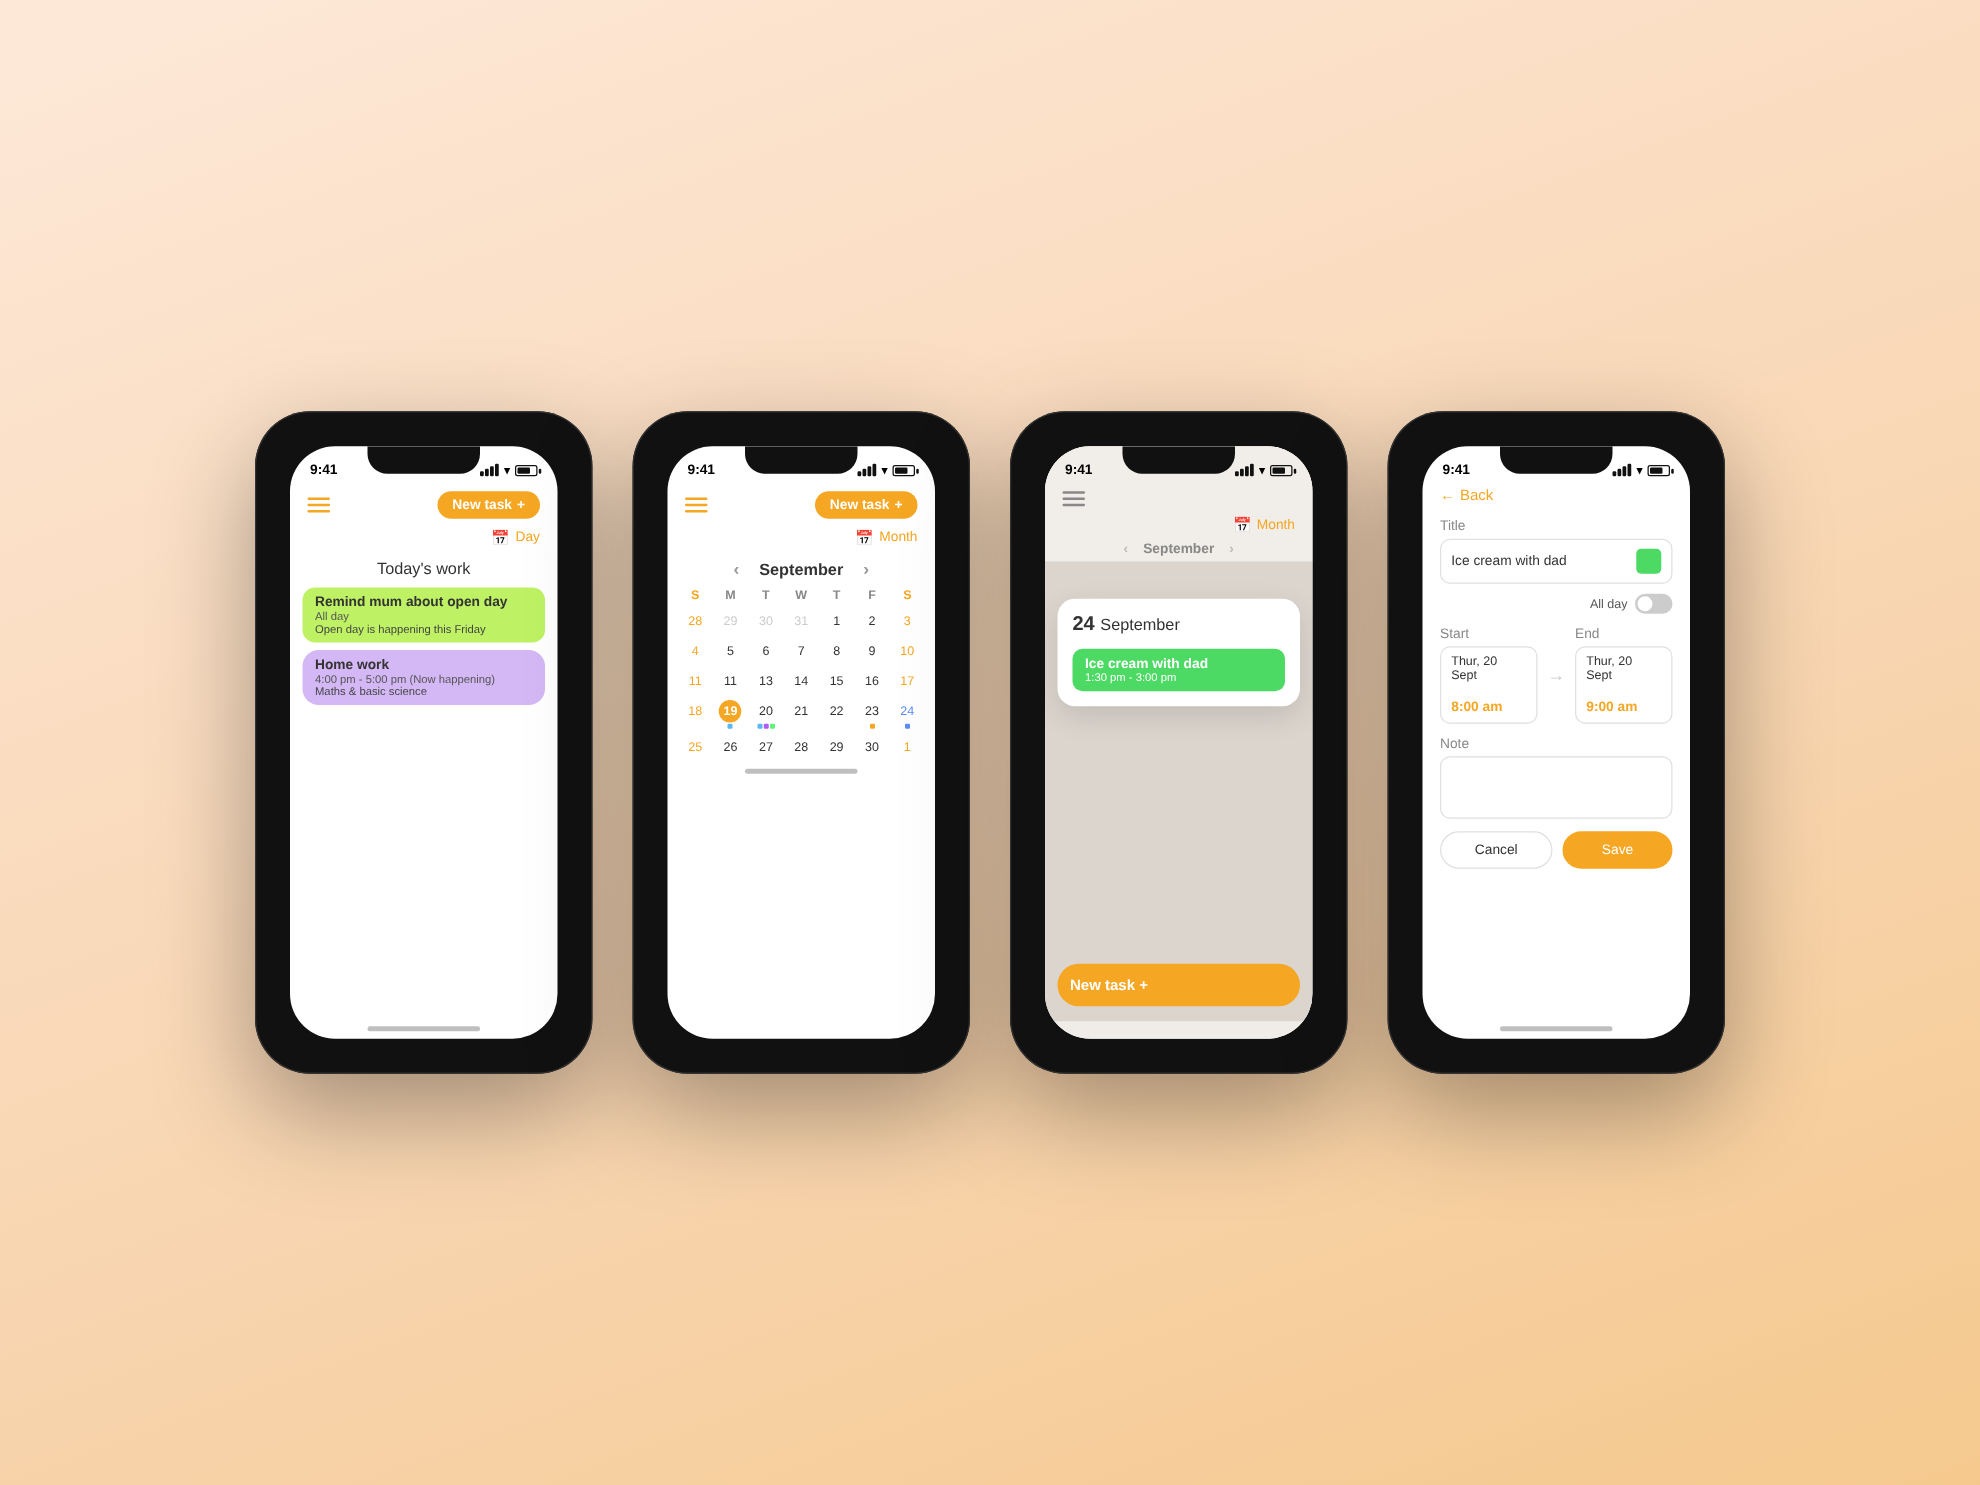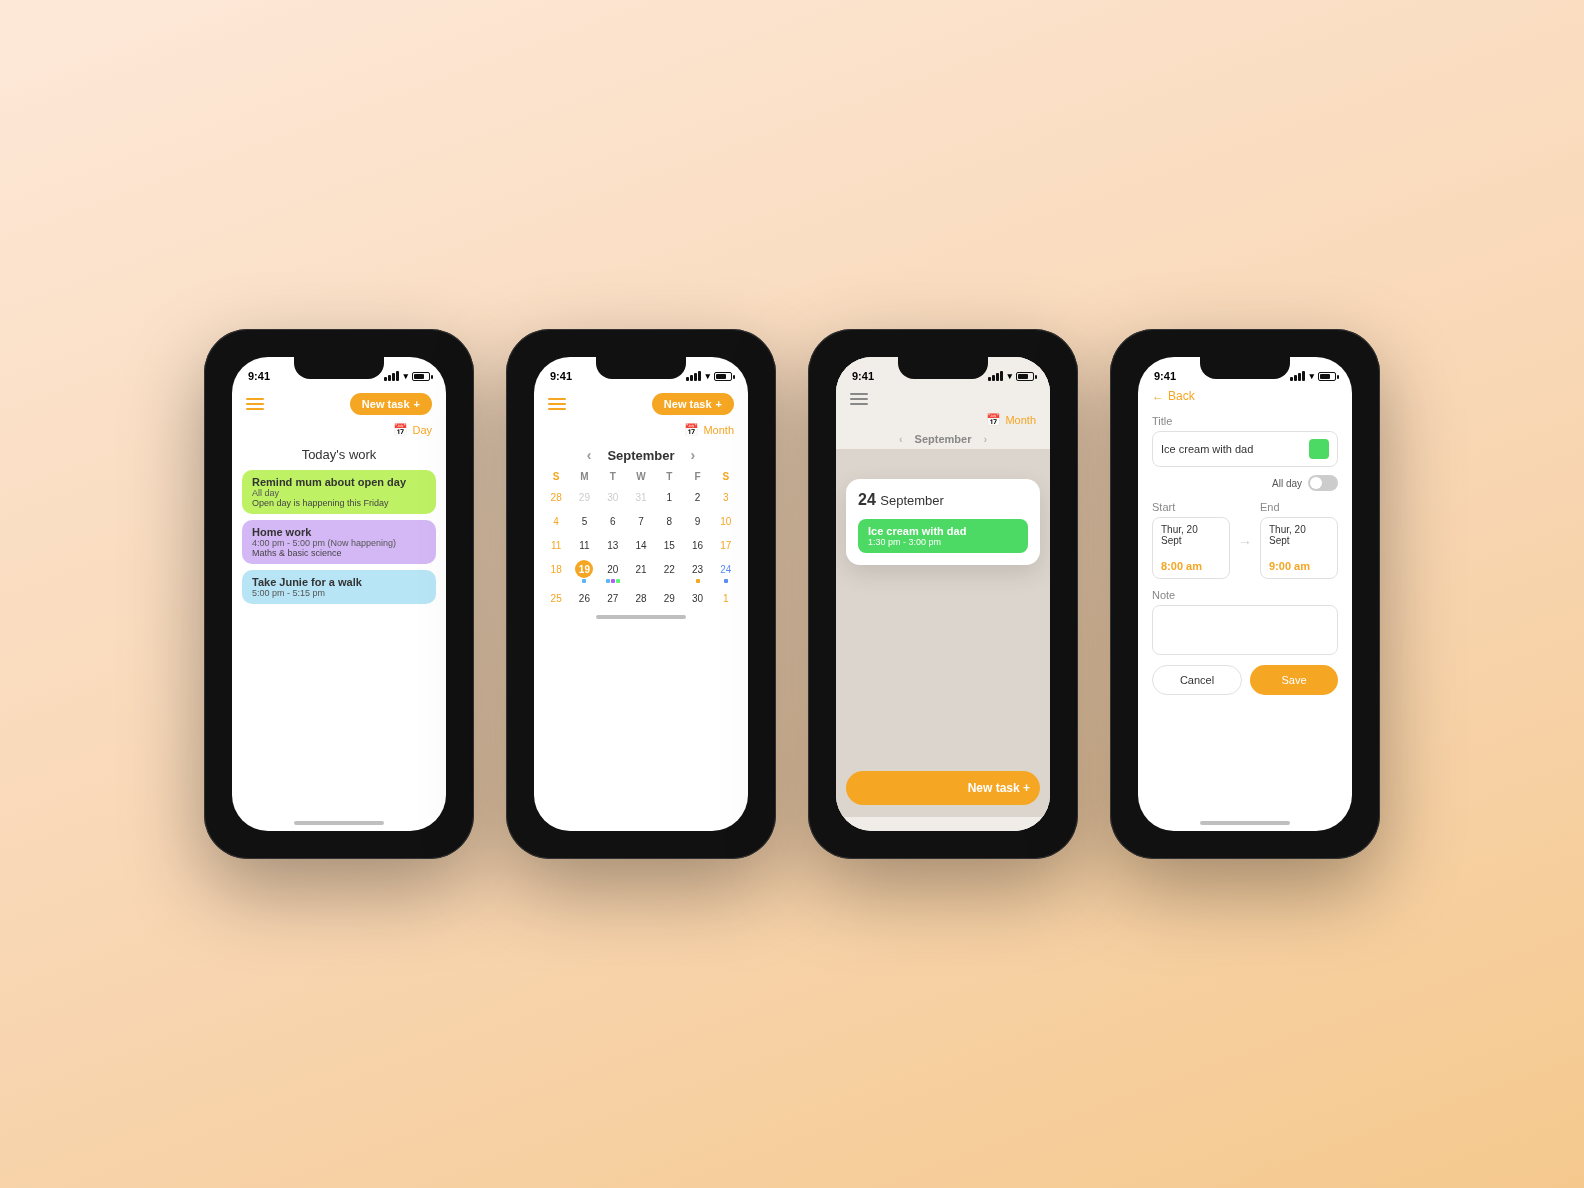--- a/index.html
+++ b/index.html
@@ -134,21 +134,21 @@
     }
     .task-card {
       border-radius: 10px;
       padding: 6px 10px;
       margin-bottom: 6px;
     }
     .task-card .task-title { font-size: 11px; font-weight: 600; color: #333; }
     .task-card .task-time { font-size: 9px; color: #555; }
     .task-card .task-desc { font-size: 9px; color: #444; }
     .task-card.blue { background: #bef264; }
-    .task-card.purple { background: #d4b8f5; }
+    .task-card.purple { background: #d4b8f5; border-radius: 13px; }
     .task-card.lightblue { background: #b8e5f5; }
     .task-card.green { background: #b8f5c8; }
 
     
     .calendar-nav {
       display: flex;
       align-items: center;
       justify-content: center;
       gap: 16px;
       padding: 4px 0 8px;
@@ -269,21 +269,21 @@
       bottom: 12px;
       left: 10px;
       right: 10px;
       background: #f5a623;
       color: #fff;
       border: none;
       border-radius: 20px;
       padding: 10px;
       font-size: 12px;
       font-weight: 600;
-      text-align: right;
+      text-align: left;
       cursor: pointer;
       z-index: 3;
     }
 
     
     .screen4 .screen-content {
       flex: 1;
       overflow: hidden;
       padding: 0 14px;
     }
@@ -464,24 +464,20 @@
         <div class="task-card blue">
           <div class="task-title">Remind mum about open day</div>
           <div class="task-time">All day</div>
           <div class="task-desc">Open day is happening this Friday</div>
         </div>
         <div class="task-card purple">
           <div class="task-title">Home work</div>
           <div class="task-time">4:00 pm - 5:00 pm (Now happening)</div>
           <div class="task-desc">Maths &amp; basic science</div>
         </div>
-        <div class="task-card lightblue">
-          <div class="task-title">Take Junie for a walk</div>
-          <div class="task-time">5:00 pm - 5:15 pm</div>
-        </div>
       </div>
       <div class="home-indicator"></div>
     </div>
   </div>
 
   <div class="phone">
     <div class="phone-screen screen2">
       <div class="phone-notch"></div>
       <div class="status-bar">
         <span class="status-time">9:41</span>

